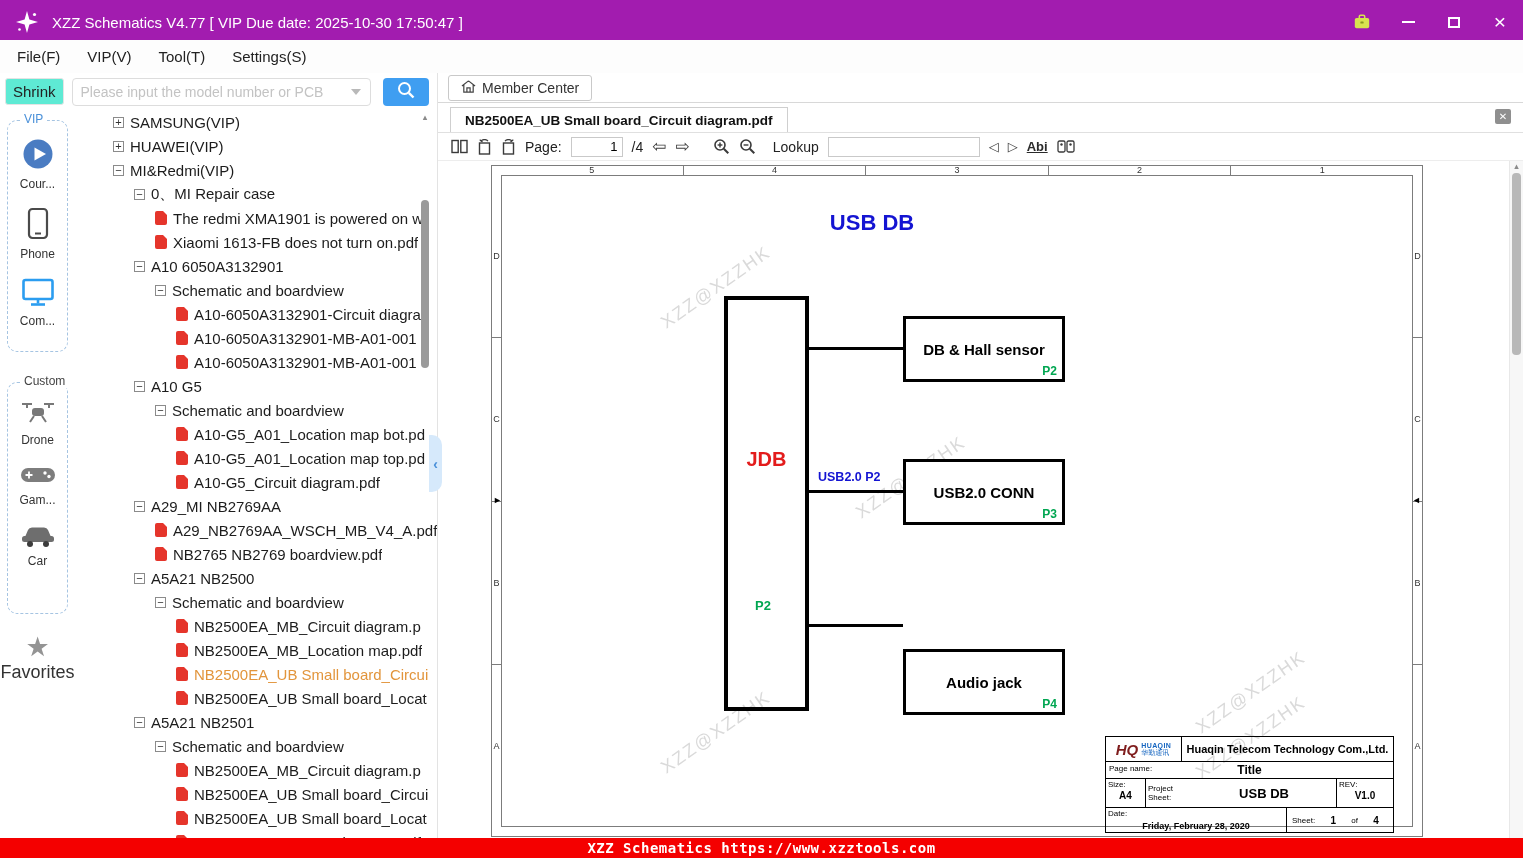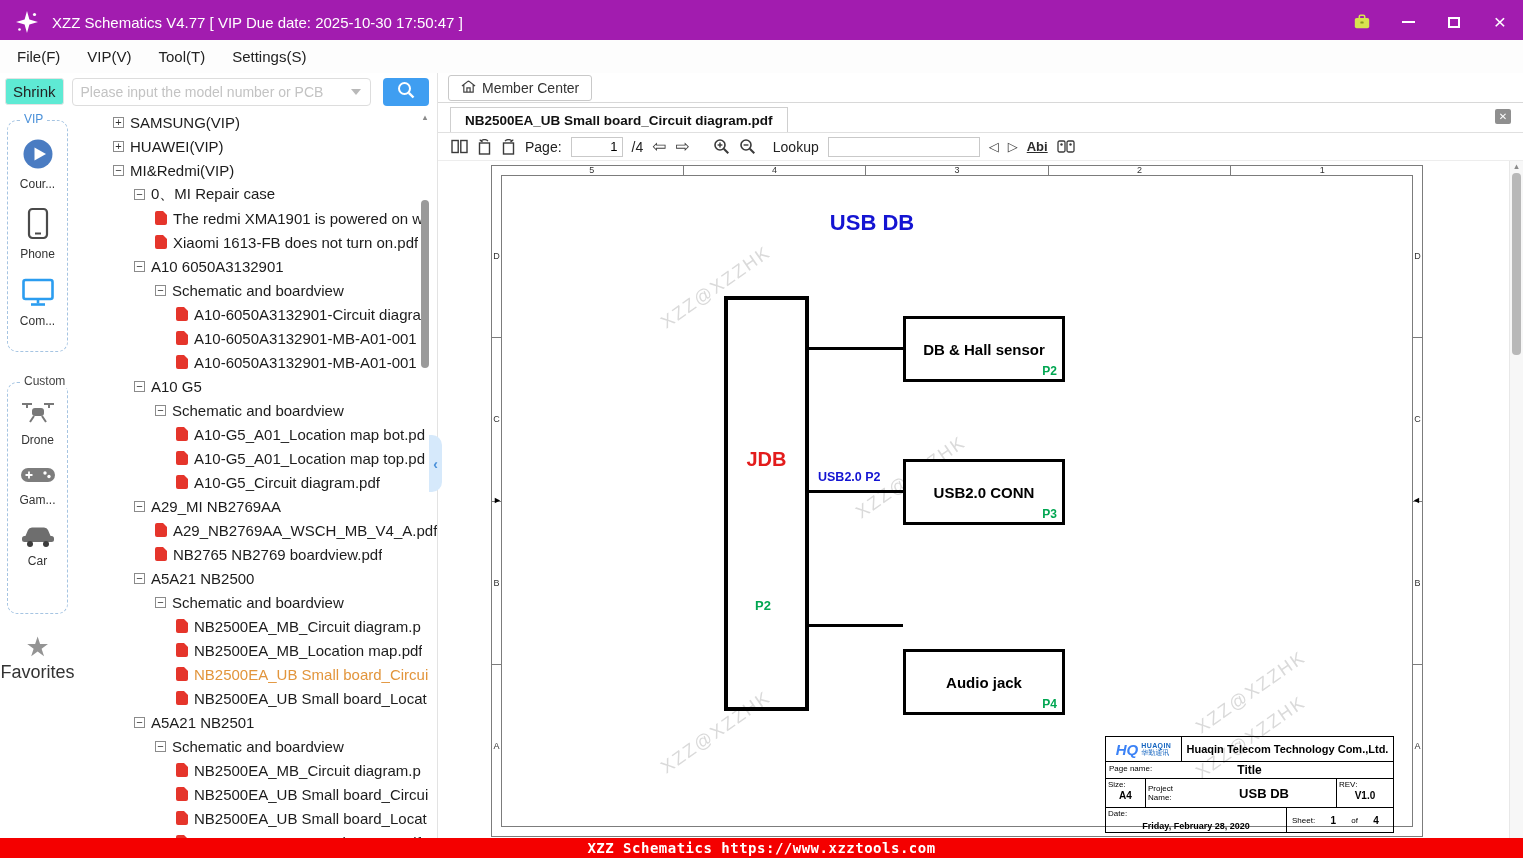--- a/index.html
+++ b/index.html
@@ -127,21 +127,21 @@
   .b1 { top:150px; } .b2 { top:293px;align-items:center; } .b3 { top:443px;margin-top:40px; }
   .wire { position:absolute; left:316px; width:95px; height:3px; background:#000; z-index:1; }
   .w1 { top:181px; } .w2 { top:324px; } .w3 { top:458px; }
   .wire-label { position:absolute; left:326px; top:304px; font-size:12.5px; font-weight:bold; color:#1414d2; z-index:2; }
 
   
   .tblock { position:absolute; left:613px; top:570px; width:289px; height:97px; border:1px solid #000;
             display:flex; flex-direction:column; z-index:2; color:#000; }
   .tb-r1 { height:27px; display:flex; border-bottom:1px solid #000; }
   .tb-logo { width:76px; border-right:1px solid #000; display:flex; align-items:center; justify-content:center; gap:3px; }
-  .hq-mark { font-size:15px; font-weight:bold; font-style:italic; color:#3b82f6; }
+  .hq-mark { font-size:15px; font-weight:bold; font-style:italic; color:#7f1d1d; }
   .hq-names { display:flex; flex-direction:column; line-height:1.05; }
   .hq-en { font-size:7px; font-weight:bold; color:#1565c0; letter-spacing:.4px; }
   .hq-cn { font-size:7px; color:#1565c0; }
   .tb-company { flex:1; display:flex; align-items:center; justify-content:center; font-size:11px; font-weight:bold; }
   .tb-r2 { height:17px; position:relative; border-bottom:1px solid #000; }
   .tb-pagename { position:absolute; left:3px; top:2px; font-size:8px; }
   .tb-title { text-align:center; font-size:12px; font-weight:bold; line-height:17px; }
   .tb-r3 { height:31px; display:flex; border-bottom:1px solid #000; }
   .tb-size { width:40px; border-right:1px solid #000; padding:1px 2px; }
   .tb-lab { font-size:8px; display:block; }
@@ -556,21 +556,21 @@
           <div class="tb-r2">
             <span class="tb-pagename">Page name:</span>
             <div class="tb-title">Title</div>
           </div>
           <div class="tb-r3">
             <div class="tb-size">
               <span class="tb-lab">Size:</span>
               <span class="tb-val">A4</span>
             </div>
             <div class="tb-proj">
-              <span class="tb-proj-label">Project Name:</span>
+              <span class="tb-proj-label">Project Sheet:</span>
               <span class="tb-proj-value">USB DB</span>
             </div>
             <div class="tb-rev">
               <span class="tb-lab">REV:</span>
               <span class="tb-val">V1.0</span>
             </div>
           </div>
           <div class="tb-r4">
             <div class="tb-date">
               <span class="tb-lab">Date:</span>

